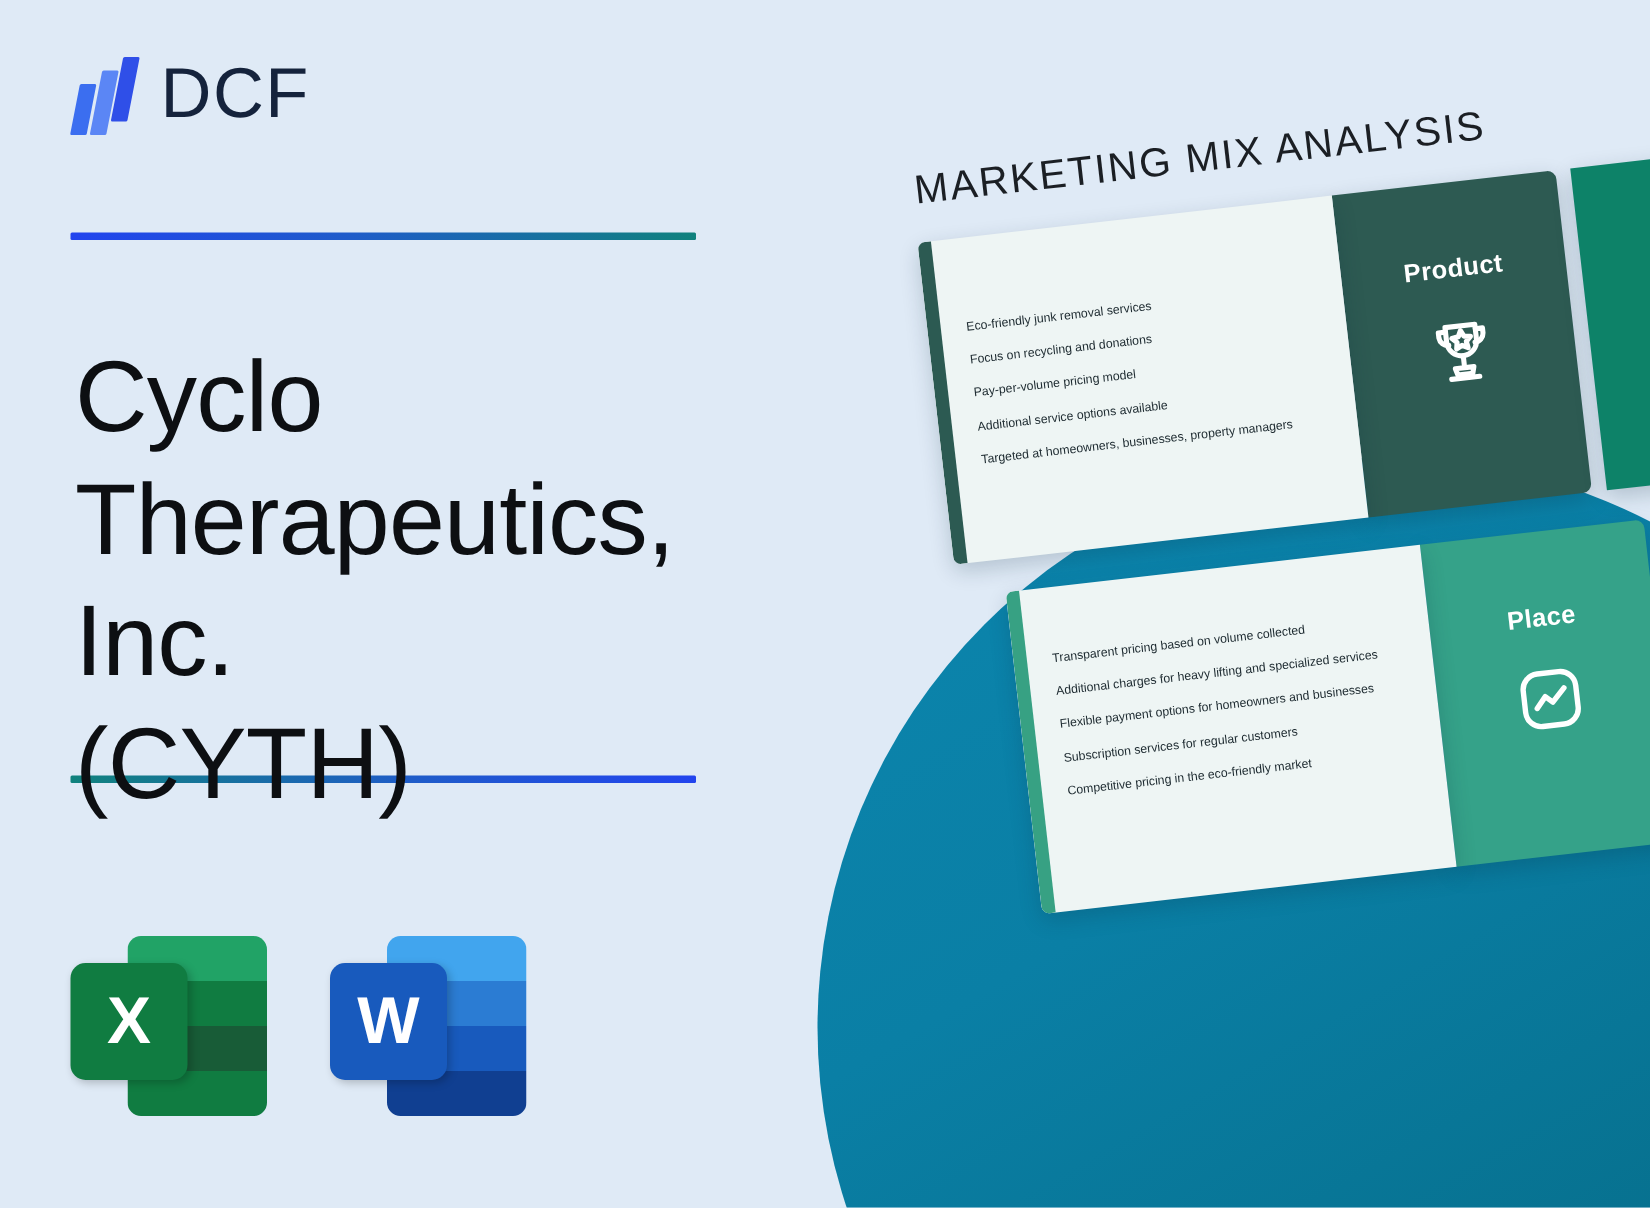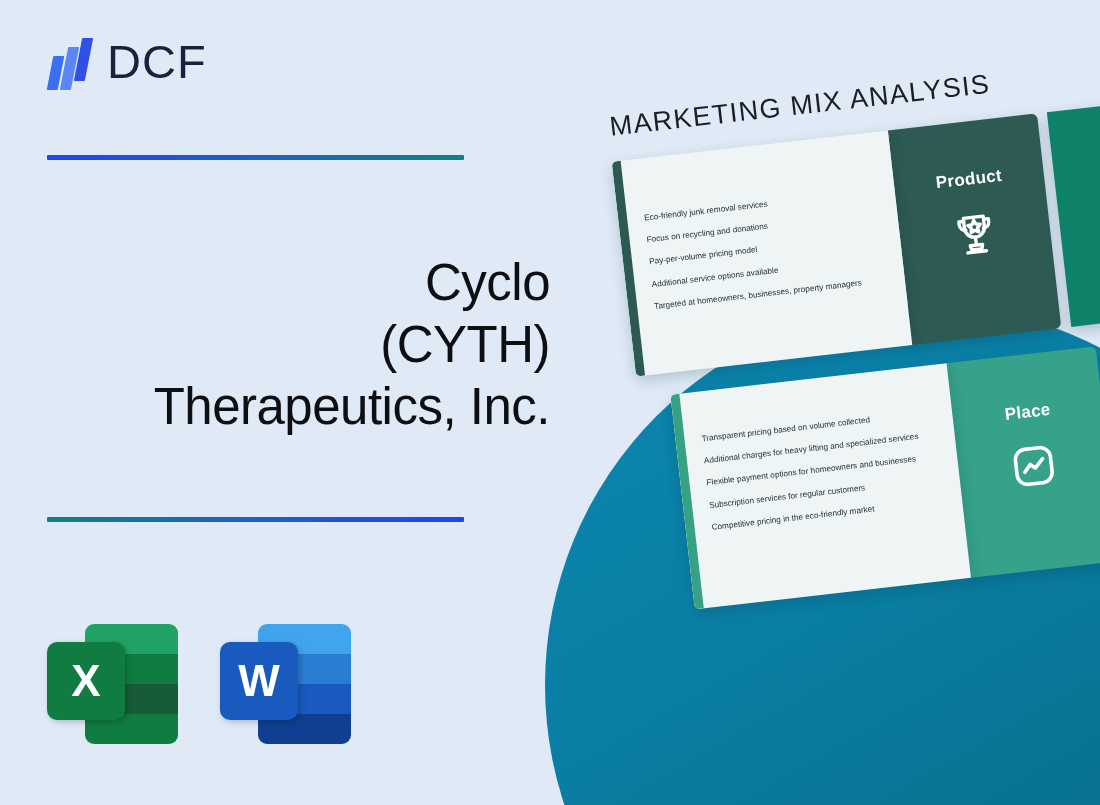--- a/index.html
+++ b/index.html
@@ -32,25 +32,24 @@
     font-size:47px;font-weight:400;color:#15233c;letter-spacing:1px;
     font-family:"Liberation Sans", sans-serif;line-height:1;
   }
 
   
   .rule{position:absolute;left:47px;width:417px;height:5px;border-radius:1px;}
   .rule-top{top:155px;background:linear-gradient(90deg,#2244ee 0%,#1f5cc9 45%,#10827d 100%);}
   .rule-bot{top:517px;background:linear-gradient(90deg,#10827d 0%,#1f5cc9 55%,#2244ee 100%);}
 
   .page-title{
-    position:absolute;left:50px;top:252px;width:500px;
-    font-size:51px;line-height:1.22;font-weight:400;color:#0d0f12;
+    position:absolute;left:50px;top:224px;width:500px;
+    font-size:67px;line-height:1.22;font-weight:400;color:#0d0f12;
     font-family:"Liberation Sans", sans-serif;
     letter-spacing:-0.5px;
-    text-align:right;
   }
 
   
   .office-row{position:absolute;left:47px;top:620px;display:flex;gap:38px;}
   .office{position:relative;width:135px;height:130px;}
   .office .page{position:absolute;left:38px;top:4px;width:93px;height:120px;border-radius:9px;overflow:hidden;}
   .office .page span{display:block;width:100%;height:25%;}
   .office .tile{
     position:absolute;left:0;top:22px;width:78px;height:78px;border-radius:10px;
     display:flex;align-items:center;justify-content:center;
@@ -130,22 +129,22 @@
         <i class="bm3"></i>
     </div>
     <div class="brand-text">DCF</div>
   </div>
 
   <div class="rule rule-top"></div>
   <div class="rule rule-bot"></div>
 
   <div class="page-title">
     <div>Cyclo</div>
+    <div>Therapeutics, Inc.</div>
     <div>(CYTH)</div>
-    <div>Therapeutics, Inc.</div>
   </div>
 
   <div class="office-row">
     <div class="office xl">
       <div class="page">
         <span></span>
           <span></span>
           <span></span>
           <span></span>
       </div>

